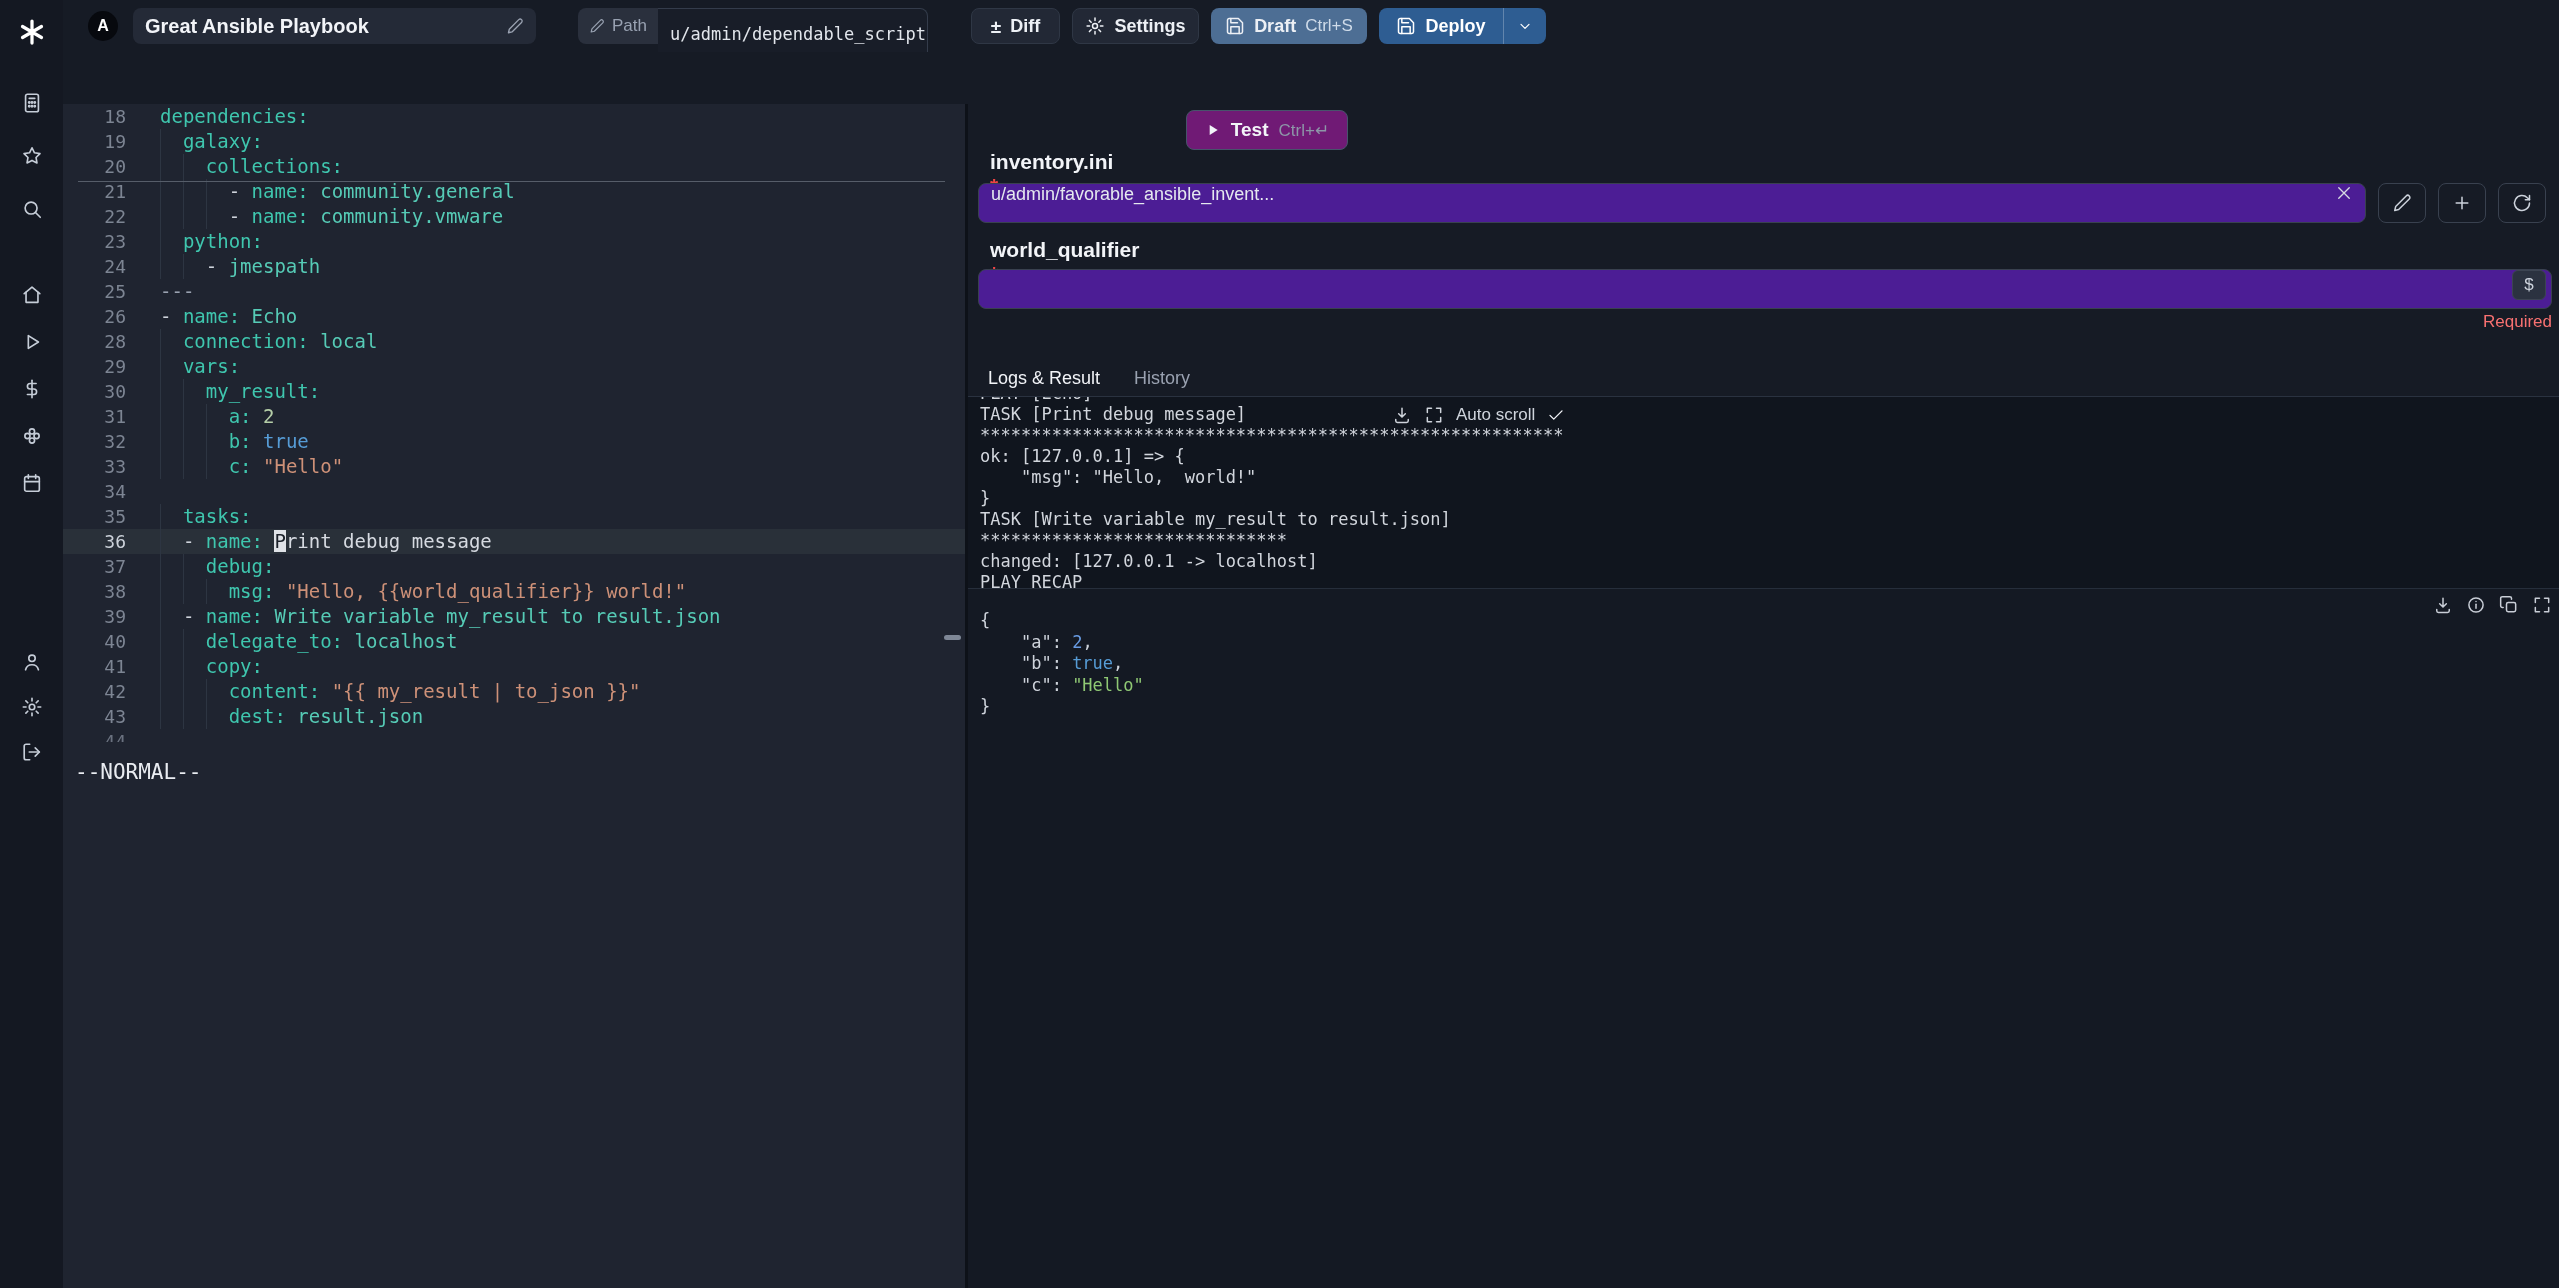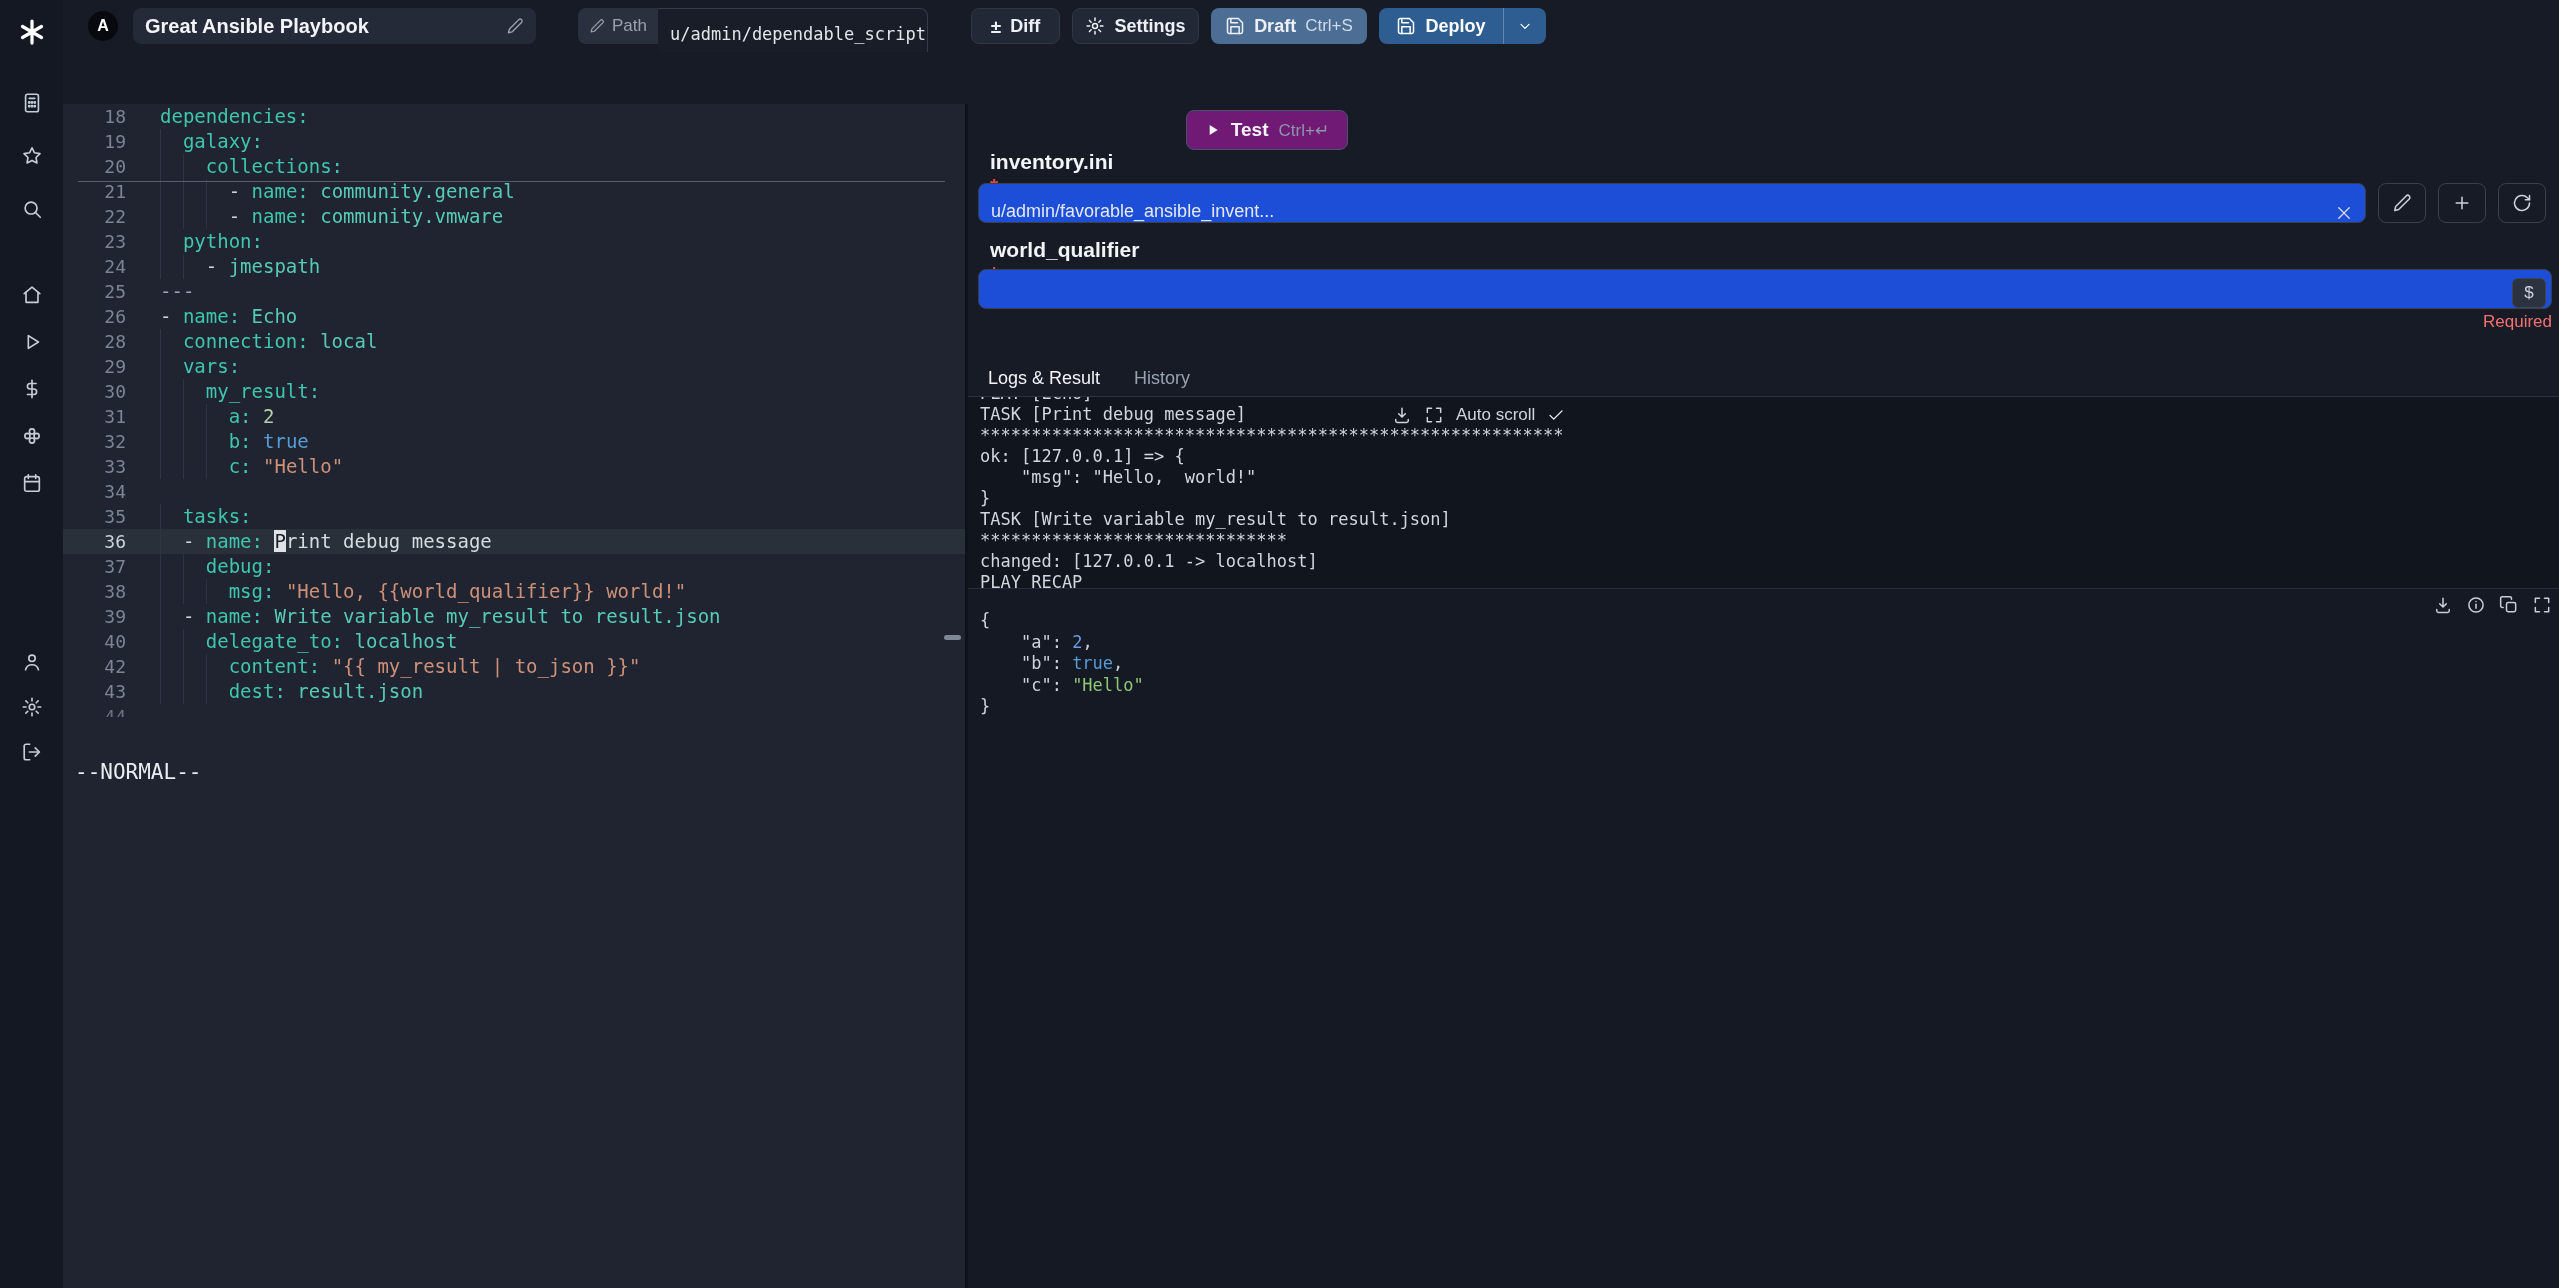--- a/index.html
+++ b/index.html
@@ -94,21 +94,21 @@
   .testbtn{position:absolute;left:218px;top:6px;width:162px;height:40px;background:#701a75;border:1px solid #47536b;
            border-radius:8px;display:flex;align-items:center;justify-content:center;gap:10px;color:#f2f4f8;
            font-size:19px;font-weight:600;font-family:inherit;cursor:pointer;box-sizing:border-box;}
   .kbd2{color:#8d96a8;font-weight:400;font-size:17px;}
   .fieldlabel{position:absolute;left:10px;font-size:21px;font-weight:700;color:#f2f4f8;display:flex;align-items:baseline;flex-direction:column;}
   .f1{top:46px;}
   .f2{top:134px;}
   .req{color:#ef4444;font-weight:700;margin-left:1px;}
   .ftype{color:#7f8df6;font-size:17px;font-weight:400;font-style:italic;margin-left:12px;}
   .inputrow{position:absolute;left:10px;top:79px;height:40px;display:flex;gap:12px;}
-  .textinput{background:#1d4ed8;border:1px solid #39414f;border-radius:8px;display:flex;align-items:flex-end;
+  .textinput{background:#4c1d95;border:1px solid #39414f;border-radius:8px;display:flex;align-items:flex-start;
              padding:0 12px;font-size:18px;color:#e5e9ef;box-sizing:border-box;cursor:text;}
   .ti-inv{width:1388px;height:40px;}
   .inputval{flex:1;white-space:nowrap;overflow:hidden;}
   .clearx{color:#d6dbe2;cursor:pointer;}
   .sqbtn{width:48px;height:40px;background:transparent;border:1px solid #39414f;border-radius:8px;color:#ccd2db;
          display:flex;align-items:center;justify-content:center;cursor:pointer;box-sizing:border-box;}
   .ti-wq{position:absolute;left:10px;top:165px;width:1574px;height:40px;justify-content:flex-end;padding:0 5px;}
   .dollarbtn{width:34px;height:30px;background:#2b3240;border:1px solid #3c4452;border-radius:6px;color:#cdd3dd;
              font-size:17px;cursor:pointer;font-family:inherit;}
   .required-msg{position:absolute;top:208px;right:7px;color:#f87171;font-size:17px;}
@@ -417,20 +417,25 @@
           <span class="ln">39</span>
           <span class="fold"></span>
           <span class="ct"><span class="ig">  </span><span class="tk-d">- </span><span class="tk-k">name: </span><span class="tk-v">Write variable my_result to result.json</span></span>
         </div>
         <div class="cl">
           <span class="ln">40</span>
           <span class="fold"></span>
           <span class="ct"><span class="ig">  </span><span class="ig">  </span><span class="tk-k">delegate_to: </span><span class="tk-v">localhost</span></span>
         </div>
         <div class="cl">
+          <span class="ln">41</span>
+          <span class="fold"></span>
+          <span class="ct"><span class="ig">  </span><span class="ig">  </span><span class="tk-k">copy:</span></span>
+        </div>
+        <div class="cl">
           <span class="ln">42</span>
           <span class="fold"></span>
           <span class="ct"><span class="ig">  </span><span class="ig">  </span><span class="ig">  </span><span class="tk-k">content: </span><span class="tk-s">"{{ my_result | to_json }}"</span></span>
         </div>
         <div class="cl">
           <span class="ln">43</span>
           <span class="fold"></span>
           <span class="ct"><span class="ig">  </span><span class="ig">  </span><span class="ig">  </span><span class="tk-k">dest: </span><span class="tk-v">result.json</span></span>
         </div>
         <div class="cl trail">

